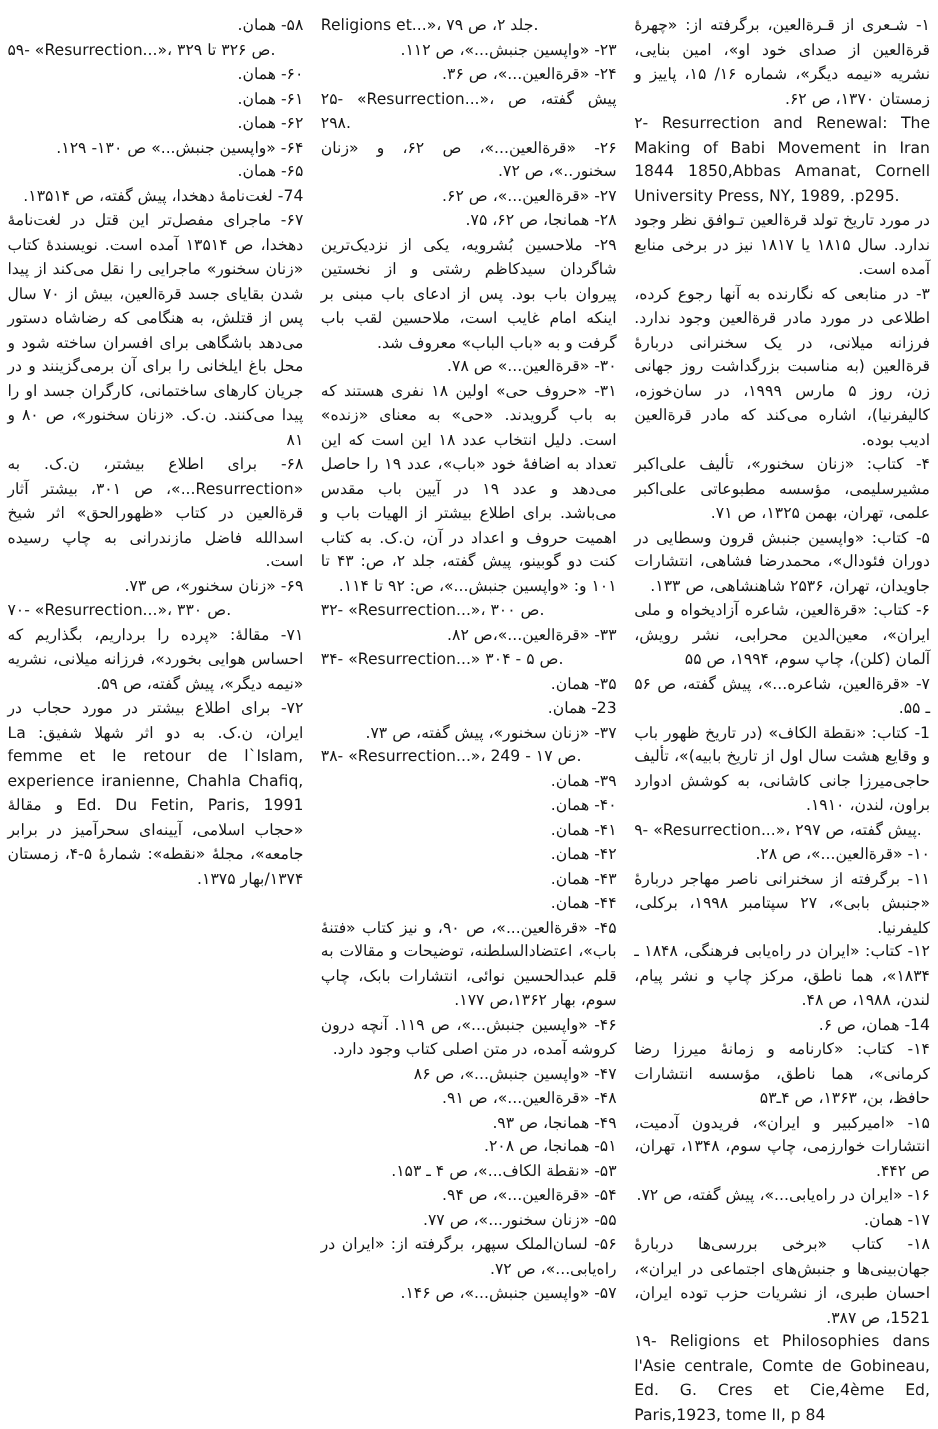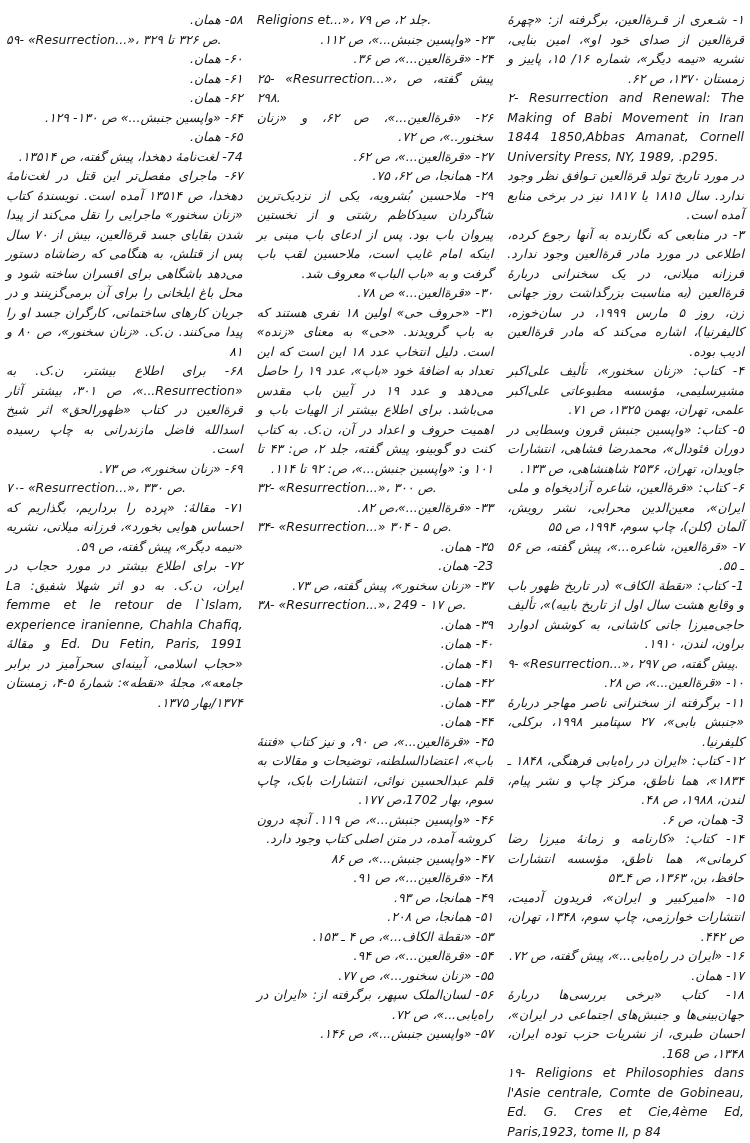--- a/index.html
+++ b/index.html
@@ -24,21 +24,20 @@
     background: #ffffff;
     font-family: "DejaVu Sans", "Liberation Sans", sans-serif;
     font-size: 12.5px;
     line-height: 19.5px;
     color: #161616;
   }
   .column {
     flex: 1 1 0;
     min-width: 0;
     direction: rtl;
-    font-style: italic;
   }
   .note {
     margin: 0;
     padding: 0;
     text-align: justify;
     text-justify: inter-word;
     unicode-bidi: plaintext;
     direction: rtl;
   }
 </style>
@@ -53,26 +52,26 @@
       <p class="note">۳- در منابعی که نگارنده به آنها رجوع کرده، اطلاعی در مورد مادر قرةالعین وجود ندارد. فرزانه میلانی، در یک سخنرانی دربارهٔ قرةالعین (به مناسبت بزرگداشت روز جهانی زن، روز ۵ مارس ۱۹۹۹، در سان‌خوزه، کالیفرنیا)، اشاره می‌کند که مادر قرةالعین ادیب بوده.</p>
       <p class="note">۴- کتاب: «زنان سخنور»، تألیف علی‌اکبر مشیرسلیمی، مؤسسه مطبوعاتی علی‌اکبر علمی، تهران، بهمن ۱۳۲۵، ص ۷۱.</p>
       <p class="note">۵- کتاب: «واپسین جنبش قرون وسطایی در دوران فئودال»، محمدرضا فشاهی، انتشارات جاویدان، تهران، ۲۵۳۶ شاهنشاهی، ص ۱۳۳.</p>
       <p class="note">۶- کتاب: «قرةالعین، شاعره آزادیخواه و ملی ایران»، معین‌الدین محرابی، نشر رویش، آلمان (کلن)، چاپ سوم، ۱۹۹۴، ص ۵۵</p>
       <p class="note">۷- «قرةالعین، شاعره...»، پیش گفته، ص ۵۶ ـ ۵۵.</p>
       <p class="note">1- کتاب: «نقطة الکاف» (در تاریخ ظهور باب و وقایع هشت سال اول از تاریخ بابیه)»، تألیف حاجی‌میرزا جانی کاشانی، به کوشش ادوارد براون، لندن، ۱۹۱۰.</p>
       <p class="note">۹- «Resurrection...»، پیش گفته، ص ۲۹۷.</p>
       <p class="note">۱۰- «قرةالعین...»، ص ۲۸.</p>
       <p class="note">۱۱- برگرفته از سخنرانی ناصر مهاجر دربارهٔ «جنبش بابی»، ۲۷ سپتامبر ۱۹۹۸، برکلی، کلیفرنیا.</p>
       <p class="note">۱۲- کتاب: «ایران در راه‌یابی فرهنگی، ۱۸۴۸ ـ ۱۸۳۴»، هما ناطق، مرکز چاپ و نشر پیام، لندن، ۱۹۸۸، ص ۴۸.</p>
-      <p class="note">3- همان، ص ۶.</p>
+      <p class="note">14- همان، ص ۶.</p>
       <p class="note">۱۴- کتاب: «کارنامه و زمانهٔ میرزا رضا کرمانی»، هما ناطق، مؤسسه انتشارات حافظ، بن، ۱۳۶۳، ص ۴ـ۵۳</p>
       <p class="note">۱۵- «امیرکبیر و ایران»، فریدون آدمیت، انتشارات خوارزمی، چاپ سوم، ۱۳۴۸، تهران، ص ۴۴۲.</p>
       <p class="note">۱۶- «ایران در راه‌یابی...»، پیش گفته، ص ۷۲.</p>
       <p class="note">۱۷- همان.</p>
-      <p class="note">۱۸- کتاب «برخی بررسی‌ها دربارهٔ جهان‌بینی‌ها و جنبش‌های اجتماعی در ایران»، احسان طبری، از نشریات حزب توده ایران، ۱۳۴۸، ص 168.</p>
+      <p class="note">۱۸- کتاب «برخی بررسی‌ها دربارهٔ جهان‌بینی‌ها و جنبش‌های اجتماعی در ایران»، احسان طبری، از نشریات حزب توده ایران، 1521، ص ۳۸۷.</p>
       <p class="note">۱۹- Religions et Philosophies dans l'Asie centrale, Comte de Gobineau, Ed. G. Cres et Cie,4ème Ed, Paris,1923, tome II, p 84</p>
       <p class="note">۲۰- «واپسین جنبش...»،ص ۱۱۲.</p>
     </div>
   <div class="column">
       <p class="note">Religions et...»، جلد ۲، ص ۷۹.</p>
       <p class="note">۲۳- «واپسین جنبش...»، ص ۱۱۲.</p>
       <p class="note">۲۴- «قرةالعین...»، ص ۳۶.</p>
       <p class="note">۲۵- «Resurrection...»، پیش گفته، ص ۲۹۸.</p>
       <p class="note">۲۶- «قرةالعین...»، ص ۶۲، و «زنان سخنور..»، ص ۷۲.</p>
       <p class="note">۲۷- «قرةالعین...»، ص ۶۲.</p>
@@ -86,21 +85,21 @@
       <p class="note">۳۵- همان.</p>
       <p class="note">23- همان.</p>
       <p class="note">۳۷- «زنان سخنور»، پیش گفته، ص ۷۳.</p>
       <p class="note">۳۸- «Resurrection...»، ص ۱۷ - 249.</p>
       <p class="note">۳۹- همان.</p>
       <p class="note">۴۰- همان.</p>
       <p class="note">۴۱- همان.</p>
       <p class="note">۴۲- همان.</p>
       <p class="note">۴۳- همان.</p>
       <p class="note">۴۴- همان.</p>
-      <p class="note">۴۵- «قرةالعین...»، ص ۹۰، و نیز کتاب «فتنهٔ باب»، اعتضادالسلطنه، توضیحات و مقالات به قلم عبدالحسین نوائی، انتشارات بابک، چاپ سوم، بهار 1702،ص ۱۷۷.</p>
+      <p class="note">۴۵- «قرةالعین...»، ص ۹۰، و نیز کتاب «فتنهٔ باب»، اعتضادالسلطنه، توضیحات و مقالات به قلم عبدالحسین نوائی، انتشارات بابک، چاپ سوم، بهار ۱۳۶۲،ص ۱۷۷.</p>
       <p class="note">۴۶- «واپسین جنبش...»، ص ۱۱۹. آنچه درون کروشه آمده، در متن اصلی کتاب وجود دارد.</p>
       <p class="note">۴۷- «واپسین جنبش...»، ص ۸۶</p>
       <p class="note">۴۸- «قرةالعین...»، ص ۹۱.</p>
       <p class="note">۴۹- همانجا، ص ۹۳.</p>
       <p class="note">۵۱- همانجا، ص ۲۰۸.</p>
       <p class="note">۵۳- «نقطة الکاف...»، ص ۴ ـ ۱۵۳.</p>
       <p class="note">۵۴- «قرةالعین...»، ص ۹۴.</p>
       <p class="note">۵۵- «زنان سخنور...»، ص ۷۷.</p>
       <p class="note">۵۶- لسان‌الملک سپهر، برگرفته از: «ایران در راه‌یابی...»، ص ۷۲.</p>
       <p class="note">۵۷- «واپسین جنبش...»، ص ۱۴۶.</p>

